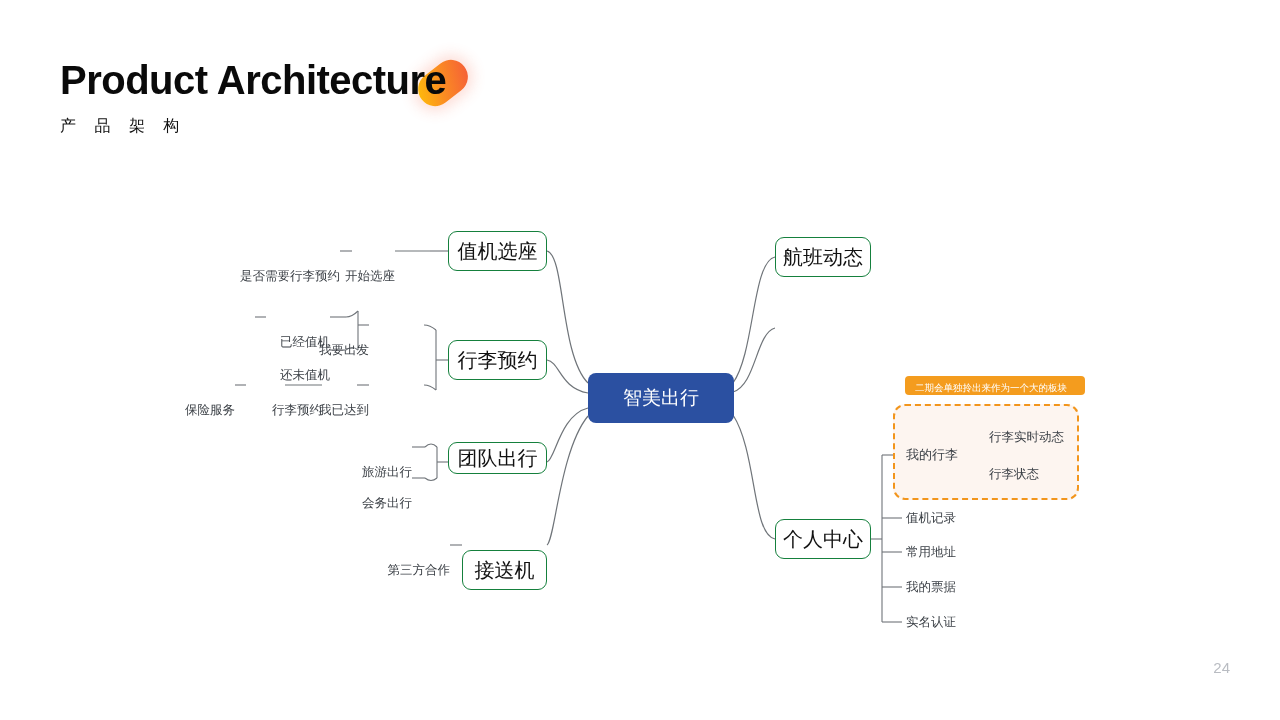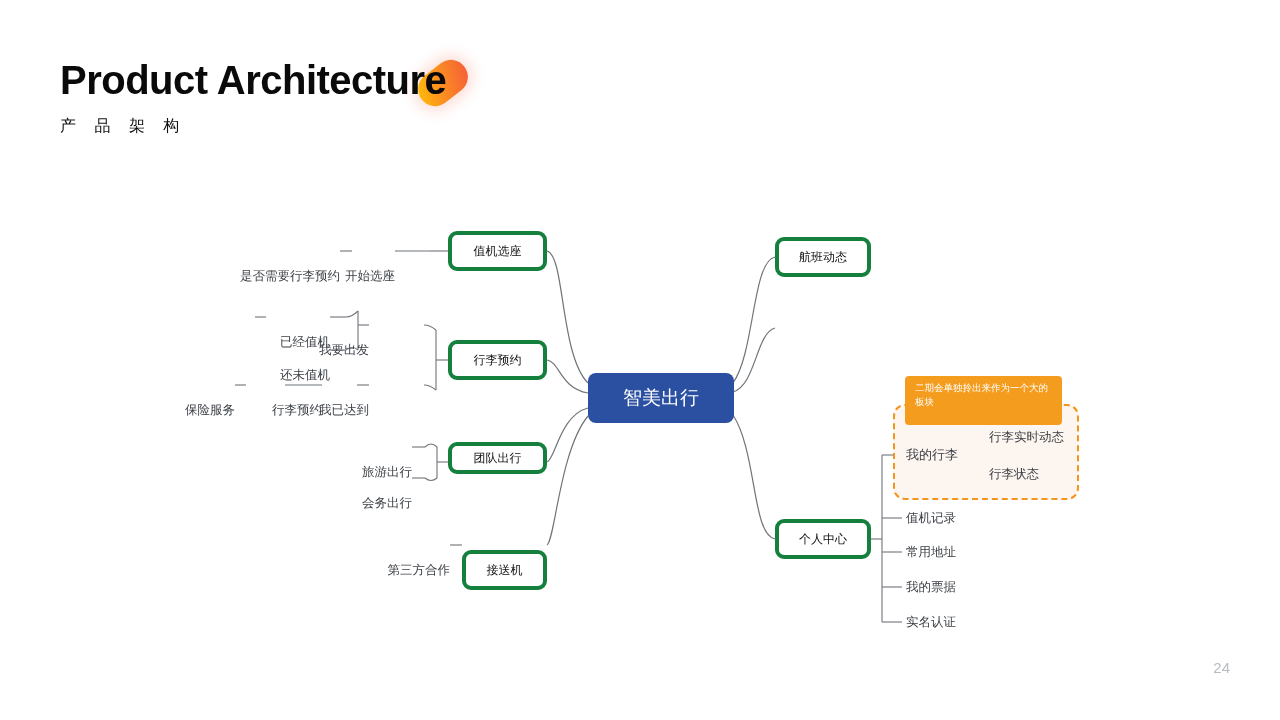--- a/index.html
+++ b/index.html
@@ -59,23 +59,23 @@
   }
 
   
   #map { position: absolute; left: 0; top: 0; width: 1280px; height: 720px; }
   #wires { position: absolute; left: 0; top: 0; width: 1280px; height: 720px; }
 
   .node {
     position: absolute;
     box-sizing: border-box;
     background: #ffffff;
-    border: 4px solid #15803d;
+    border: 1px solid #15803d;
     border-radius: 9px;
-    font-size: 12px;
+    font-size: 20px;
     color: #111;
     display: flex;
     align-items: center;
     justify-content: center;
     white-space: nowrap;
     z-index: 4;
   }
   .node.root {
     background: #2B50A1;
     border: none;
@@ -92,22 +92,22 @@
     z-index: 4;
   }
   .leaf.r { transform: translate(-100%, -50%); margin-top: 25px; }   
   .leaf.l { transform: translate(0, -50%); }       
 
   
   #callout-banner {
     position: absolute;
     left: 905px;
     top: 376px;
-    width: 157px;
-    padding: 5px 8px 16px 10px;
+    width: 180px;
+    padding: 5px 8px 0 10px;
     box-sizing: border-box;
     background: #F49C1E;
     border-radius: 4px;
     color: #ffffff;
     font-size: 9.5px;
     line-height: 1.45;
     z-index: 6;
   }
   #callout-box {
     position: absolute;

